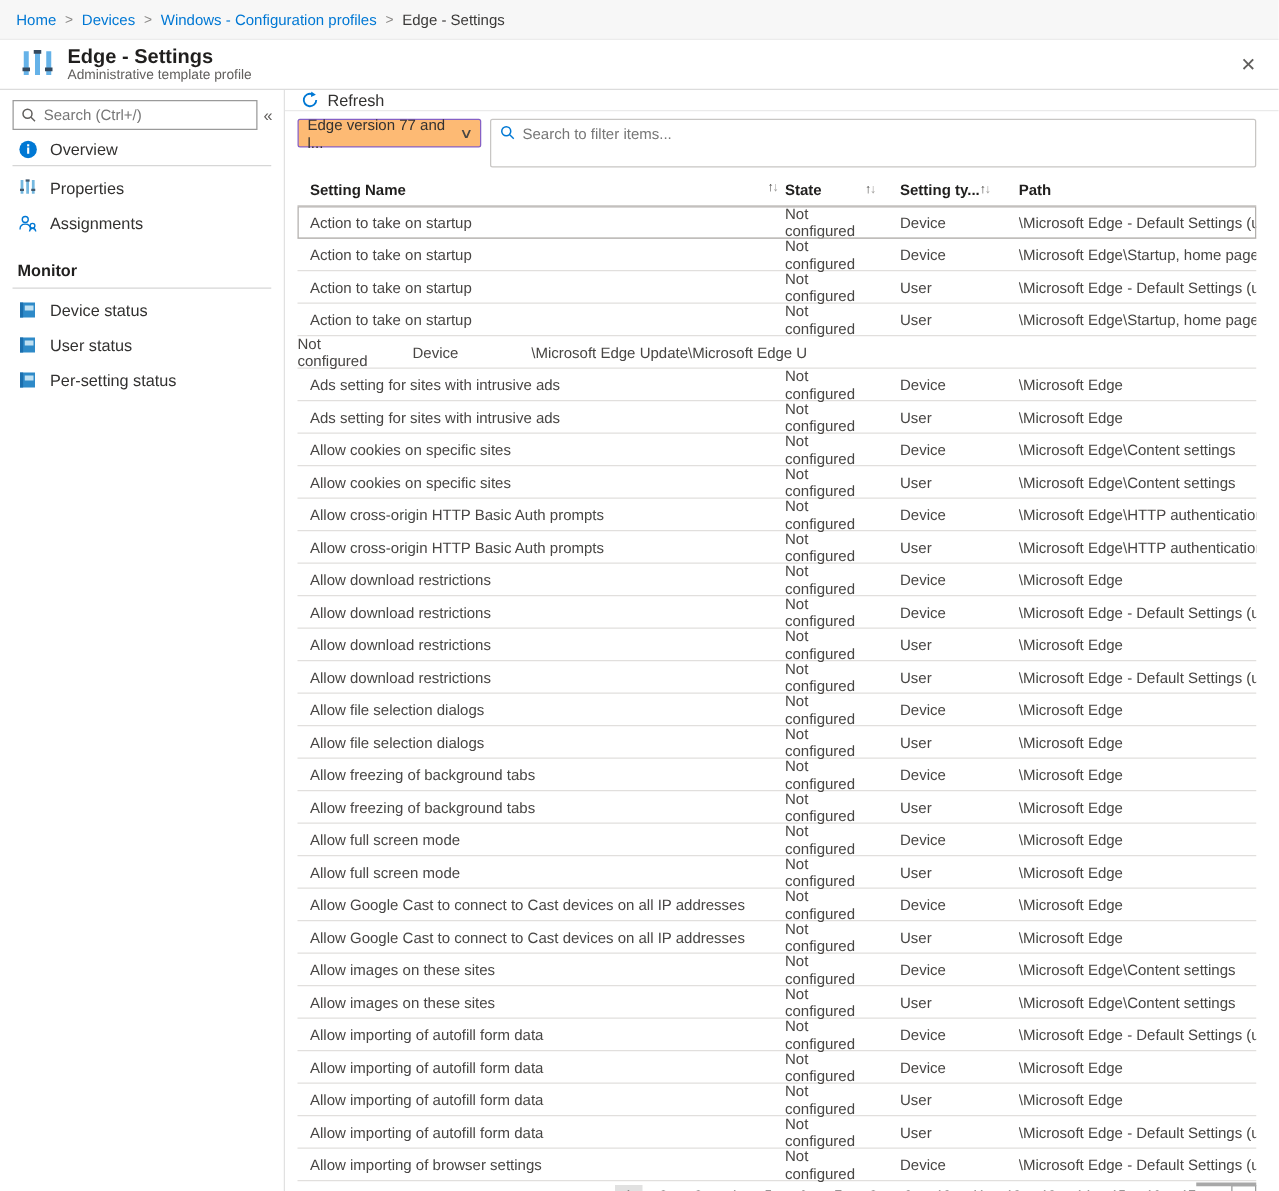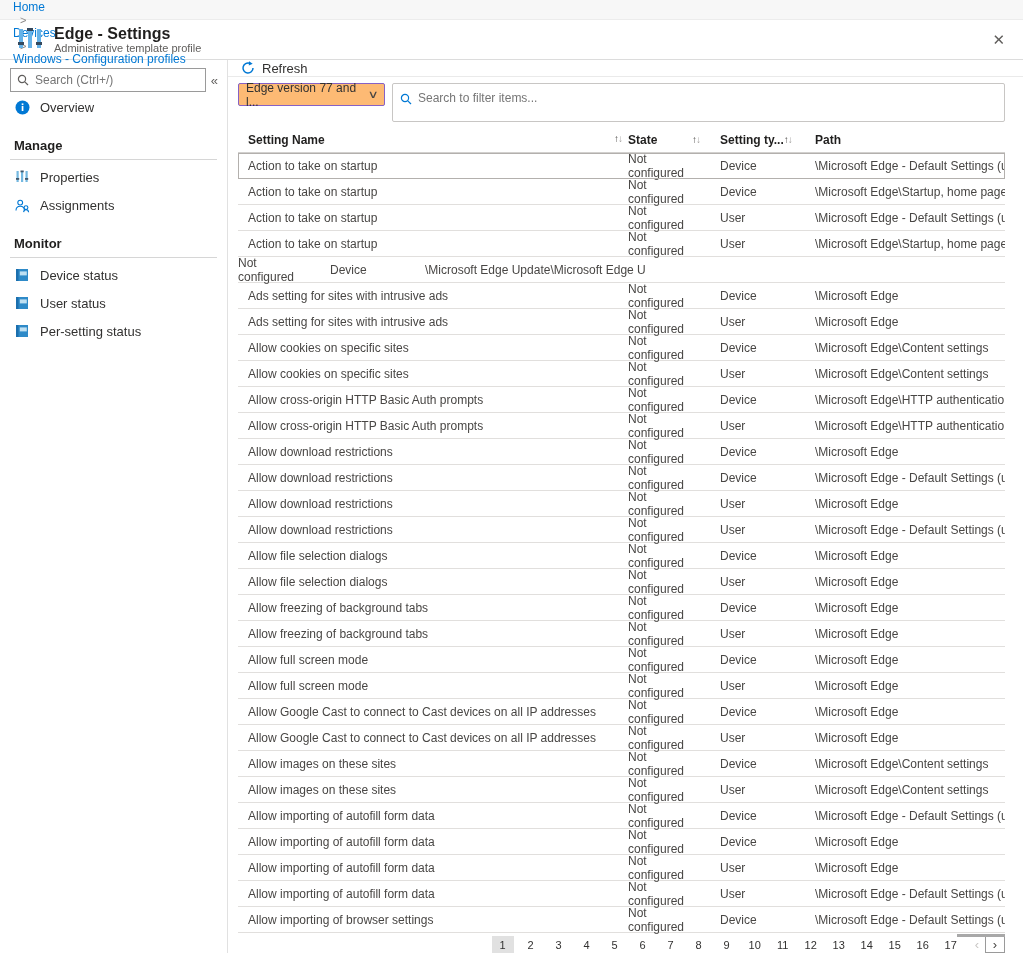--- a/index.html
+++ b/index.html
@@ -1,19 +1,19 @@
 <!DOCTYPE html>
 <html><head>
 <meta charset="utf-8">
 <style>
   * { margin:0; padding:0; box-sizing:border-box; }
   html,body { width:1023px; height:953px; background:#fff; font-family:"Liberation Sans",sans-serif; color:#323130; overflow:hidden; }
 
   
-  .breadcrumb-bar { height:20px; background:#f7f7f7; border-bottom:1px solid #ececec; display:flex; padding-left:13px; font-size:12px;flex-direction:column; }
+  .breadcrumb-bar { height:32px; background:#f7f7f7; border-bottom:1px solid #ececec; display:flex; align-items:center; padding-left:13px; font-size:12px; }
   .crumb { color:#0078d4; cursor:pointer; }
   .crumb.current { color:#3b3a39; }
   .crumb-sep { color:#8a8886; margin:0 7px; font-size:11px; }
 
   
   .header-bar { height:40px; border-bottom:1px solid #dcdcdc; display:flex; align-items:center; padding:0 14px 0 16px; background:#fff; }
   .title-icon { width:28px; height:26px; margin-right:10px; flex:0 0 auto; }
   .title-block { display:flex; flex-direction:column; justify-content:center; }
   .page-title { font-size:16px; font-weight:bold; color:#201f1e; line-height:17px; }
   .page-subtitle { font-size:11px; color:#605e5c; line-height:13px; }
@@ -33,21 +33,21 @@
   .section-header { font-size:13px; font-weight:bold; color:#201f1e; padding:18px 0 6px 14px; }
   .section-divider { border-bottom:1px solid #d6d6d6; margin:0 10px 4px 10px; }
 
   
   .content { flex:1; display:flex; flex-direction:column; position:relative; }
   .cmdbar { height:28px; display:flex; align-items:center; padding-left:13px; border-bottom:1px solid #eaeaea; }
   .refresh-btn { display:flex; align-items:center; gap:7px; font-size:13px; color:#323130; cursor:pointer; }
   .filter-row { display:flex; gap:7px; padding:6px 18px 5px 10px; }
   .version-dd { width:147px; height:23px; border:1px solid #8661c5; border-radius:2px; display:flex; align-items:center; padding:0 7px; font-size:12px; color:#323130; cursor:pointer; background:#fdba74; }
   .version-dd .dd-chev { margin-left:auto; color:#484644; font-size:11px; transform:scaleX(1.4); }
-  .filter-search { flex:1; height:39px; border:1px solid #c8c6c4; border-radius:2px; display:flex; align-items:flex-end; padding:16px 7px; background:#fff; }
+  .filter-search { flex:1; height:39px; border:1px solid #c8c6c4; border-radius:2px; display:flex; align-items:flex-start; padding:4px 7px; background:#fff; }
   .filter-search .ph { color:#767676; font-size:12px; margin-left:6px; }
 
   
   .grid { margin-left:10px; width:767px; font-size:12px; }
   .gh { display:flex; height:26px; align-items:center; border-bottom:1px solid #d2d0ce; font-weight:bold; color:#201f1e; }
   .gc1 { flex:0 0 390px; padding-left:10px; display:flex; align-items:flex-start; justify-content:space-between; overflow:hidden;gap:16px; }
   .gc2 { flex:0 0 92px; display:flex; align-items:center; justify-content:space-between; padding-right:14px; overflow:hidden; }
   .gc3 { flex:0 0 95px; display:flex; align-items:center; overflow:hidden; }
   .gc4 { flex:1; overflow:hidden; white-space:nowrap; }
   .sort-ic { font-weight:normal; font-size:10px; white-space:nowrap; margin-right:6px; letter-spacing:-1px; }
@@ -120,21 +120,20 @@
       <span class="nav-ic">
         <svg width="15" height="15" viewBox="0 0 15 15">
             <circle cx="7.5" cy="7.5" r="7" fill="#0078d4"></circle>
             <rect x="6.7" y="6" width="1.7" height="5" fill="#fff"></rect>
             <rect x="6.7" y="3.4" width="1.7" height="1.7" fill="#fff"></rect>
           </svg>
       </span>
       <span>Overview</span>
     </div>
 
-    <div class="section-header">Manage</div>
     <div class="section-divider"></div>
 
     <div class="nav-item">
       <span class="nav-ic">
         <svg width="14" height="14" viewBox="0 0 14 14">
             <rect x="1.5" y="1" width="2.2" height="11" fill="#74b8e0"></rect>
             <rect x="6" y="1" width="2.2" height="11" fill="#74b8e0"></rect>
             <rect x="10.5" y="1" width="2.2" height="11" fill="#74b8e0"></rect>
             <rect x="1" y="8" width="3.2" height="1.8" fill="#41576b"></rect>
             <rect x="5.5" y="0.5" width="3.2" height="1.8" fill="#41576b"></rect>

